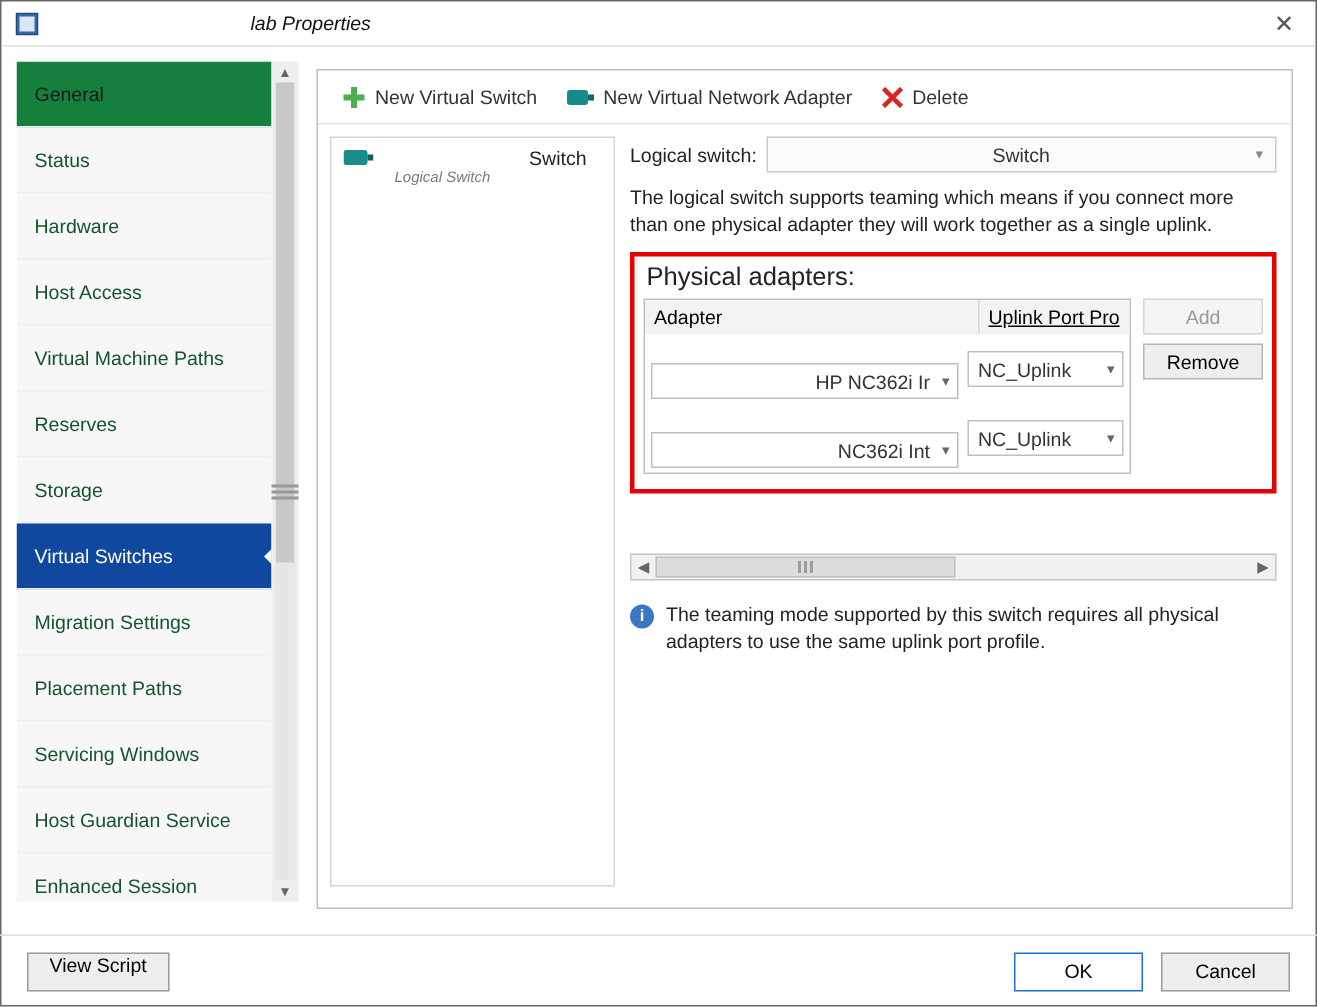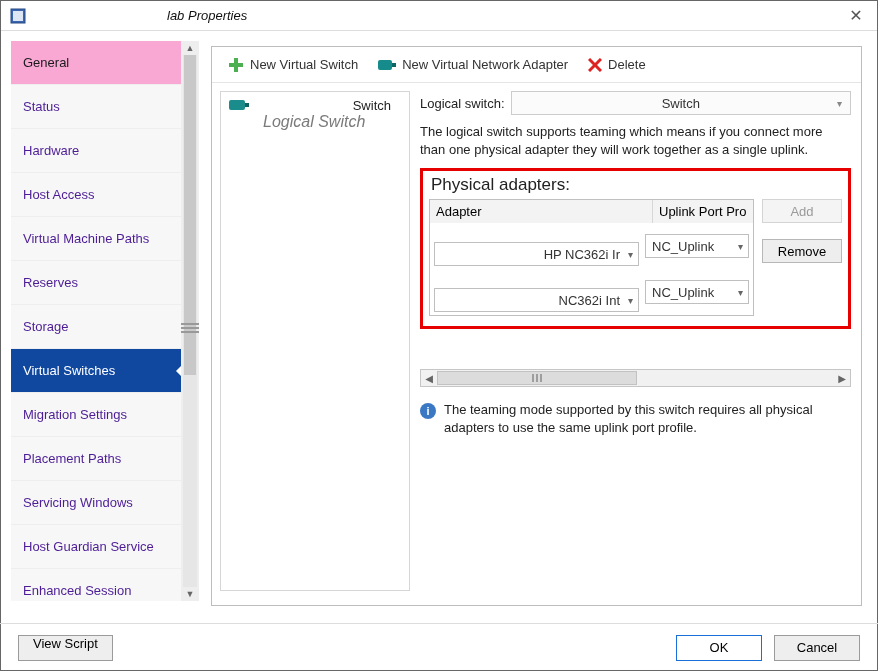--- a/index.html
+++ b/index.html
@@ -4,60 +4,60 @@
 <style>
   * { box-sizing: border-box; font-family: "Segoe UI", Arial, sans-serif; }
   body { margin: 0; background: #fff; width: 878px; height: 671px; overflow: hidden; border:1px solid #666; }
   .titlebar { height: 30px; display:flex; align-items:center; padding:0 8px; border-bottom:1px solid #ddd; }
   .titlebar .icon-slot { width:18px;height:18px;display:flex;align-items:center;justify-content:center; margin-right:140px;}
   .titlebar .title { font-size:13px; color:#111;font-style:italic; }
   .titlebar .close { margin-left:auto; font-size:16px; color:#555; width:26px; text-align:center; cursor:default;}
   .body-area { display:flex; height:580px; }
   .sidebar-wrap { display:flex; padding:10px 0 10px 10px; }
   .sidebar { width:170px; background:#fff; overflow:hidden; }
-  .sidebar-item { height:44px; display:flex; align-items:center; padding:0 12px; font-size:13px; color:#4c1d95; background:#f7f7f7; border-bottom:1px solid #eee; cursor:default; position:relative;}
-  .sidebar-item.general { background:#f9a8d4; color:#1a1a1a;}
+  .sidebar-item { height:44px; display:flex; align-items:center; padding:0 12px; font-size:13px; color:#14532d; background:#f7f7f7; border-bottom:1px solid #eee; cursor:default; position:relative;}
+  .sidebar-item.general { background:#15803d; color:#1a1a1a;}
   .sidebar-item.selected { background:#1048A0; color:#fff; }
   .sidebar-item.selected::after { content:""; position:absolute; right:-1px; top:50%; transform:translateY(-50%); width:0;height:0;border-top:6px solid transparent;border-bottom:6px solid transparent;border-right:6px solid #fff;}
   .scrollcol { width:18px; background:#eee; display:flex; flex-direction:column; align-items:center; padding:2px 0;}
   .scrollcol .arrow { font-size:9px;color:#666;}
   .scrollcol .track { flex:1; width:14px; background:#e6e6e6; margin:2px 0; position:relative;}
   .scrollcol .thumb { position:absolute; top:0; left:1px; width:12px; height:320px; background:#c8c8c8; }
   .scrollcol .grip { position:absolute; top:268px; left:-2px; width:18px; height:10px; display:flex; flex-direction:column; justify-content:space-between;}
   .scrollcol .grip span{height:2px;background:#999;}
   .main { flex:1; padding:15px 15px 0 12px; position:relative;}
   .panel { border:1px solid #bdbdbd; height:560px; position:relative; background:#fff;}
   .toolbar { display:flex; align-items:center; height:36px; padding:0 10px; gap:8px; border-bottom:1px solid #e5e5e5;text-align:right;}
   .tbtn { display:flex; align-items:center; gap:6px; font-size:13px; color:#333; padding:2px 6px; cursor:default;}
   .switchlist { position:absolute; left:8px; top:44px; width:190px; height:500px; border:1px solid #d6d6d6;}
   .swrow { padding:6px 10px 2px 8px; }
   .swrow .name { font-size:13px; color:#222; text-align:right; padding-right:8px;}
-  .swrow .sub  { font-size:16px; font-style:italic; color:#7a7a7a; padding-left:34px;}
+  .swrow .sub  { font-size:10px; font-style:italic; color:#7a7a7a; padding-left:34px;}
   .sw-icon { width:20px;height:14px;display:inline-block;vertical-align:middle;margin-right:8px;}
   .rpane { position:absolute; left:208px; right:10px; top:44px; }
   .row-logical { display:flex; align-items:center; gap:6px; font-size:13px; margin-bottom:8px;}
   .row-logical .lbl { color:#222;}
   .row-logical .sel { flex:1; height:24px; border:1px solid #ccc; background:#fbfbfb; display:flex; align-items:center; justify-content:center; font-size:13px; color:#333; position:relative;}
   .row-logical .sel .chev{position:absolute;right:8px;color:#888;font-size:10px;}
   .desc { font-size:13px; color:#222; line-height:1.35; margin-bottom:10px;}
   .redbox { border:3px solid #E60000; padding:4px 6px 10px 6px; }
   .grp-lbl { font-size:17px; color:#222; margin:0 0 4px 2px;}
   .grid-wrap { display:flex; gap:8px;}
   .grid { flex:1; border:1px solid #c0c0c0; font-size:13px;}
   .grid .hdr { display:flex; background:#f3f3f3;}
   .grid .hdr div { padding:4px 6px; border-right:1px solid #d7d7d7;}
   .grid .hdr .c1 { flex:1;}
-  .grid .hdr .c2 { width:100px; border-right:none;}
+  .grid .hdr .c2 { width:100px; border-right:none;text-decoration:underline;}
   .grid .body { }
   .grow { display:flex; align-items:center; padding:3px 4px;}
   .cellsel { height:24px; border:1px solid #bfbfbf; background:#fff; display:flex; align-items:center; padding:0 18px 0 6px; font-size:13px; color:#333; position:relative; justify-content:flex-end;}
   .cellsel .chev{position:absolute;right:5px;color:#666;font-size:10px;}
   .c1w{ flex:1; margin-right:6px;margin-top:16px;}
   .c2w{ width:104px;}
-  .btncol { width:80px; display:flex; flex-direction:column; gap:16px;}
+  .btncol { width:80px; display:flex; flex-direction:column; gap:6px;}
   .btn { height:24px; font-size:13px; border:1px solid #b7b7b7; background:#eee; display:flex; align-items:center; justify-content:center;}
   .btn.disabled { color:#9a9a9a; background:#f4f4f4; border-color:#d4d4d4;}
   .hscroll { margin-top:40px; height:18px; border:1px solid #c6c6c6; background:#f1f1f1; display:flex; align-items:center;}
   .hscroll .ar{width:16px;text-align:center;font-size:10px;color:#666;}
   .hscroll .tr{flex:1;position:relative;height:14px;}
   .hscroll .th{position:absolute;left:0;top:0;height:14px;width:200px;background:#dcdcdc;border:1px solid #c2c2c2;display:flex;align-items:center;justify-content:center;}
   .hscroll .gp{display:flex;gap:2px;} .hscroll .gp span{width:2px;height:8px;background:#9e9e9e;}
   .info { display:flex; gap:8px; margin-top:14px; font-size:13px; color:#222; line-height:1.35;}
   .info-icon{ width:16px;height:16px;border-radius:50%;background:#3b78c4;color:#fff;display:flex;align-items:center;justify-content:center;font-size:11px;font-weight:bold;flex:none;margin-top:2px;}
   .footer { position:absolute; left:0; right:0; bottom:0; height:48px; border-top:1px solid #ddd; display:flex; align-items:center; padding:0 18px;}

